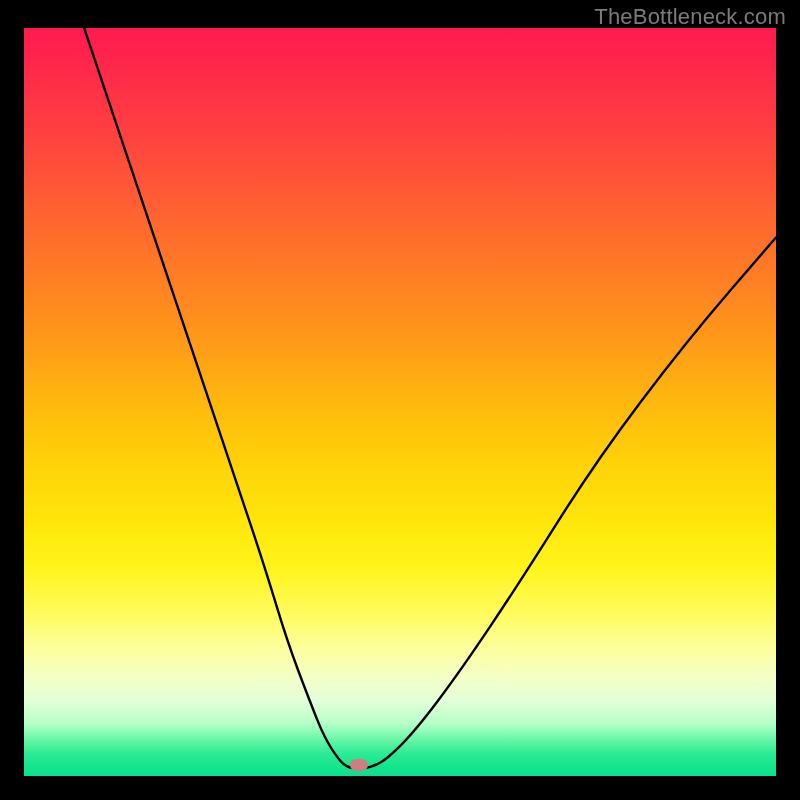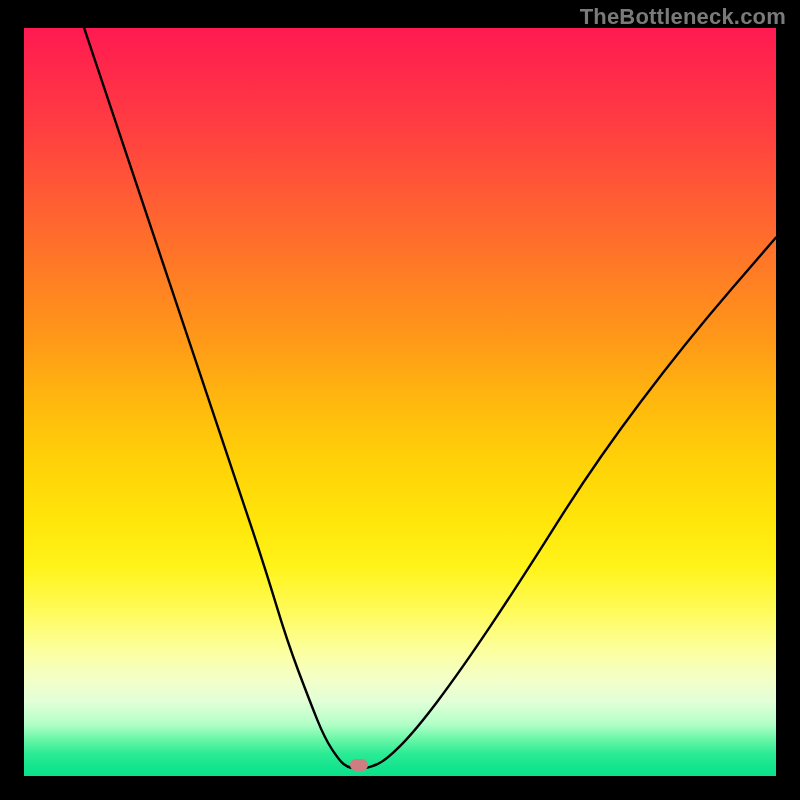--- a/index.html
+++ b/index.html
@@ -16,21 +16,21 @@
     width: 800px;
     height: 800px;
     background: #000;
   }
   .watermark {
     position: absolute;
     top: 4px;
     right: 14px;
     color: #7a7a7a;
     font-size: 22px;
-    font-weight: 700;
+    font-weight: 400;
     letter-spacing: 0.2px;
     z-index: 10;
   }
   .plot-area {
     position: absolute;
     left: 24px;
     top: 28px;
     width: 752px;
     height: 748px;
     background: linear-gradient(to bottom,

